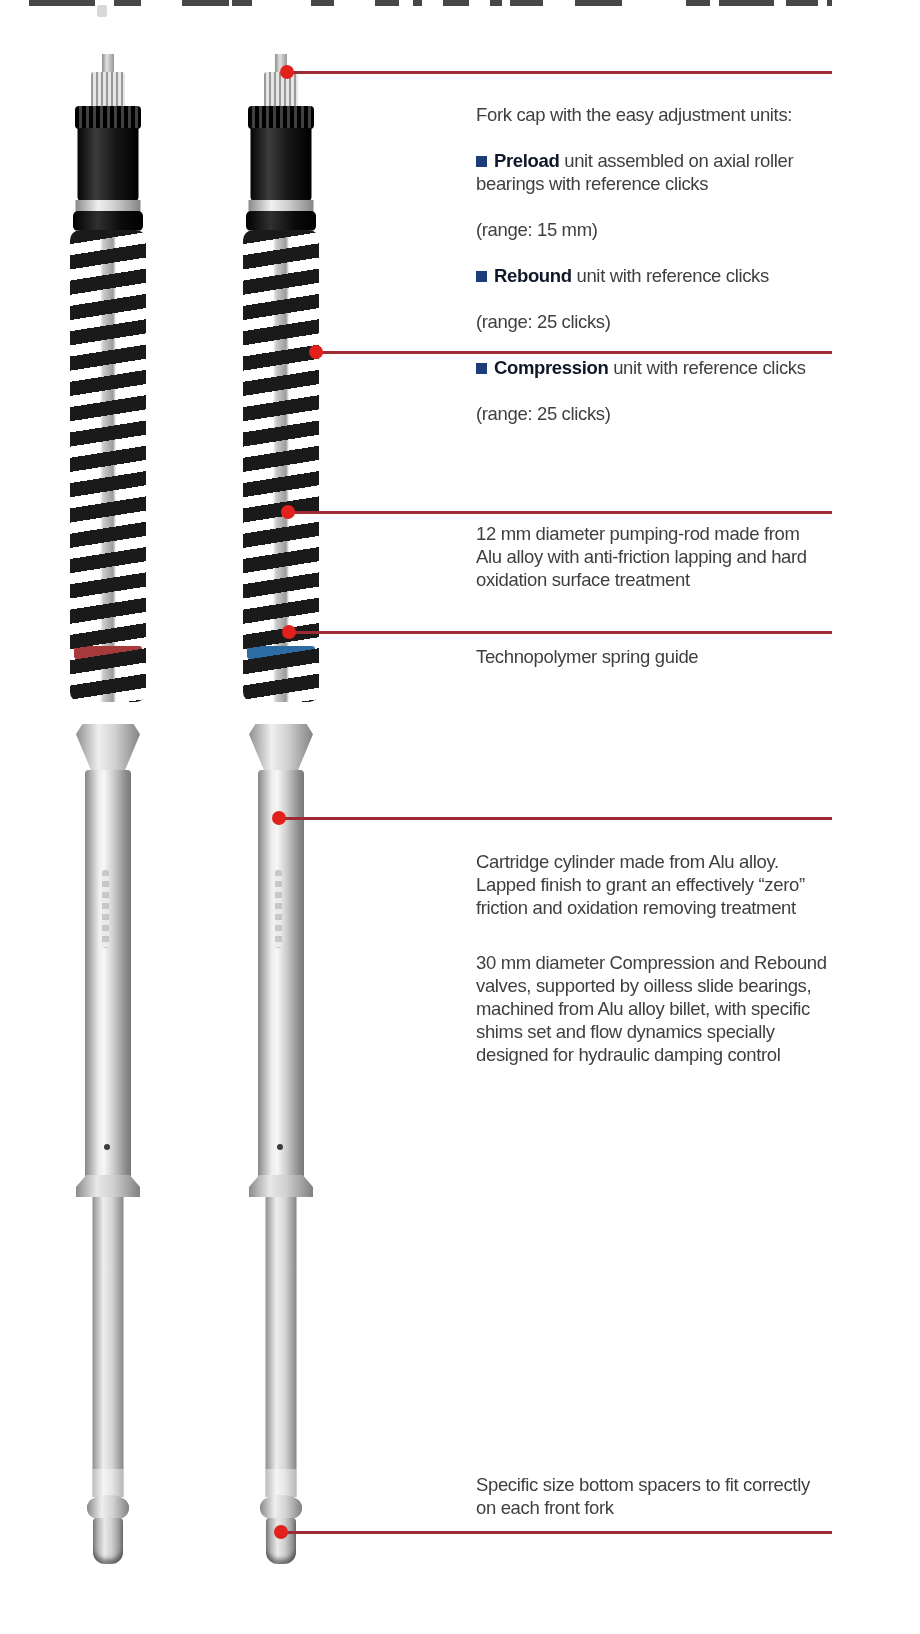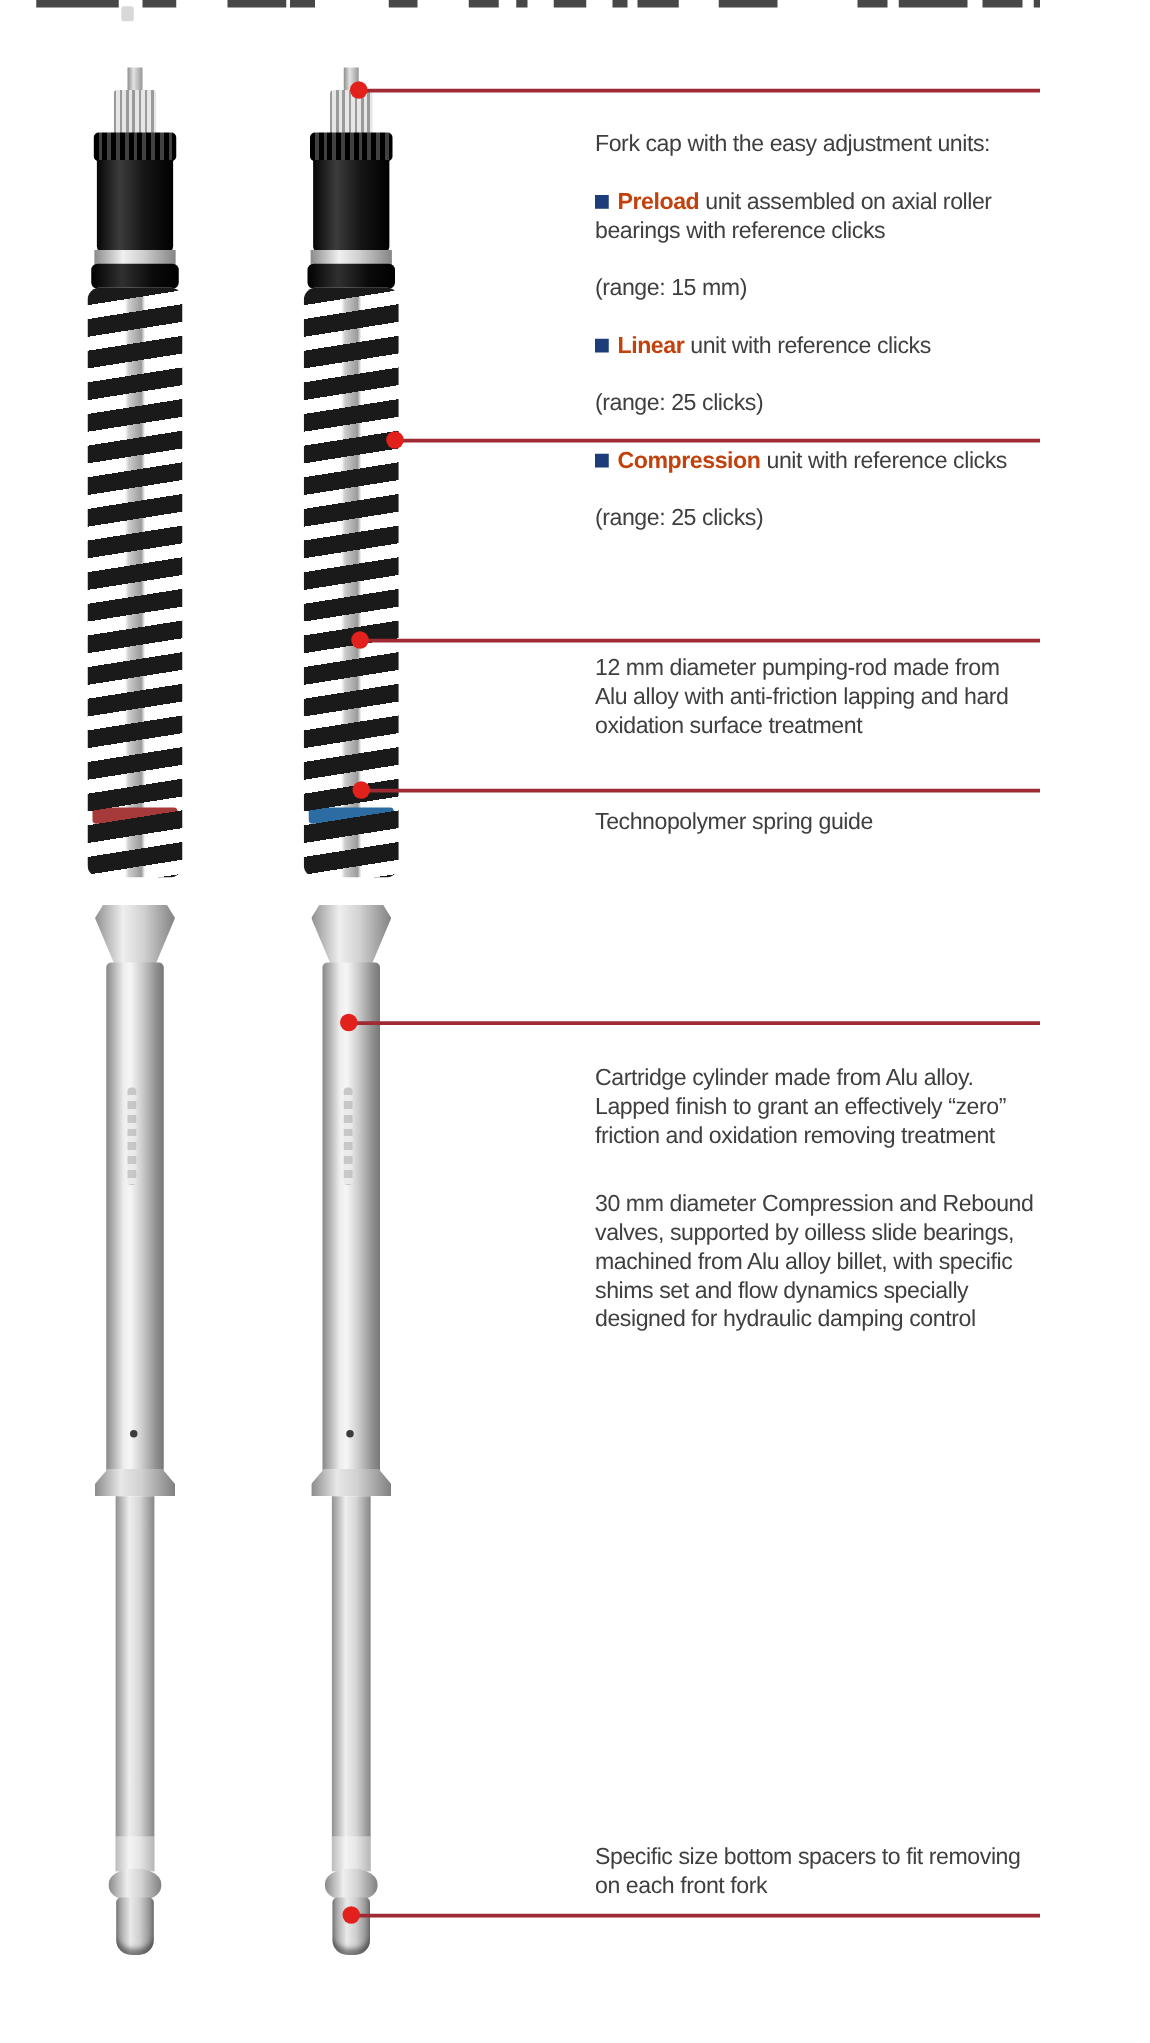--- a/index.html
+++ b/index.html
@@ -64,21 +64,21 @@
   .cdot{position:absolute;width:14px;height:14px;border-radius:50%;background:var(--callout-dot,#e2211c);}
 
   
   .tblock{position:absolute;left:476px;width:420px;
     font-size:18.5px;line-height:23px;letter-spacing:-0.35px;
     white-space:pre-line;color:var(--text,#3f3f3f);}
   .tblock .para{margin:0 0 9px 0;}
   .tblock .para:last-child{margin-bottom:0;}
   .bullet{display:inline-block;width:11px;height:11px;margin-right:7px;
     background:var(--bullet-blue,#1d3d7a);}
-  b{font-weight:700;color:#c2410c;}
+  b{font-weight:700;color:#0f172a;}
 </style>
 </head>
 <body>
 
 <div class="page">
 
   <div>
     <div class="frag" style="left:29px;width:66px"></div>
     <div class="frag" style="left:114px;width:27px"></div>
     <div class="frag" style="left:182px;width:47px"></div>
@@ -161,21 +161,21 @@
 
     <div class="cline" style="left:281px;top:1531px;width:571px"></div>
     <div class="cdot" style="left:274px;top:1525px"></div>
   </div>
 
   <div class="tblock" style="top:80px">
     <div>Fork cap with the easy adjustment units:</div>
     <div><span class="bullet"></span><b>Preload</b><span> unit assembled on axial roller
 bearings with reference clicks</span></div>
     <div>(range: 15 mm)</div>
-    <div><span class="bullet"></span><b>Linear</b><span> unit with reference clicks</span></div>
+    <div><span class="bullet"></span><b>Rebound</b><span> unit with reference clicks</span></div>
     <div>(range: 25 clicks)</div>
     <div><span class="bullet"></span><b>Compression</b><span> unit with reference clicks</span></div>
     <div>(range: 25 clicks)</div>
   </div>
 
 
   <div class="tblock" style="top:522px">12 mm diameter pumping-rod made from
 Alu alloy with anti-friction lapping and hard
 oxidation surface treatment</div>
 
@@ -186,16 +186,16 @@
 Lapped finish to grant an effectively “zero”
 friction and oxidation removing treatment</div>
     <div class="para">30 mm diameter Compression and Rebound
 valves, supported by oilless slide bearings,
 machined from Alu alloy billet, with specific
 shims set and flow dynamics specially
 designed for hydraulic damping control</div>
   </div>
 
 
-  <div class="tblock" style="top:1473px">Specific size bottom spacers to fit removing
+  <div class="tblock" style="top:1473px">Specific size bottom spacers to fit correctly
 on each front fork</div>
 
 </div>
 
 </body></html>

